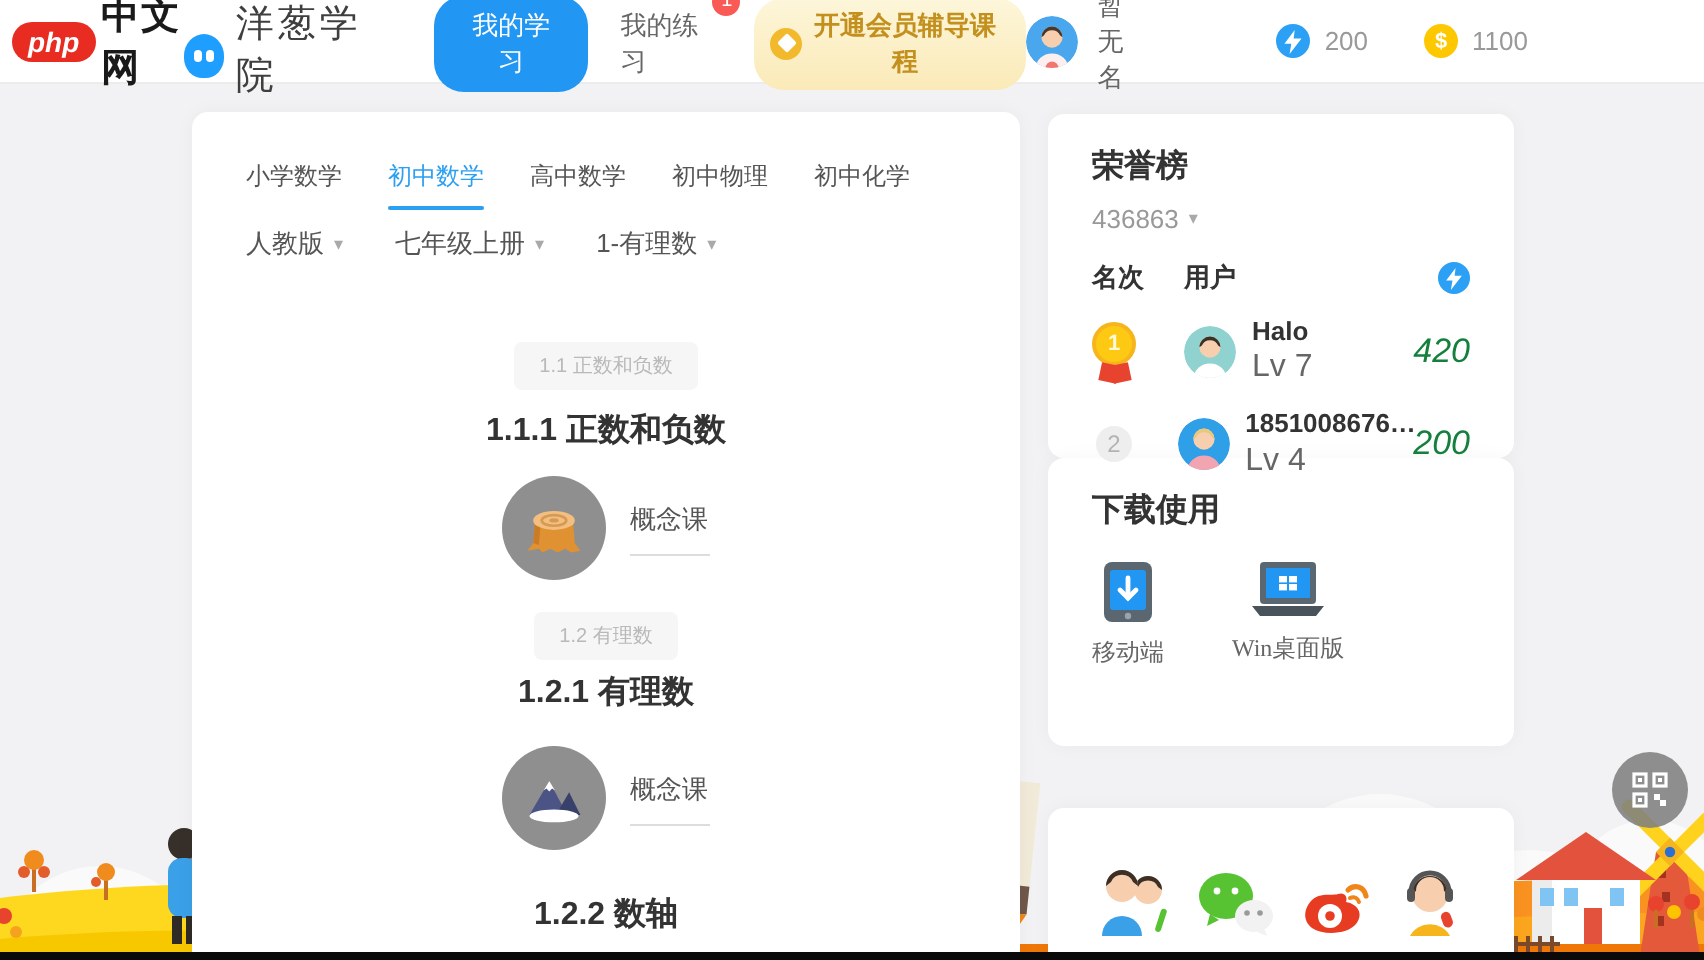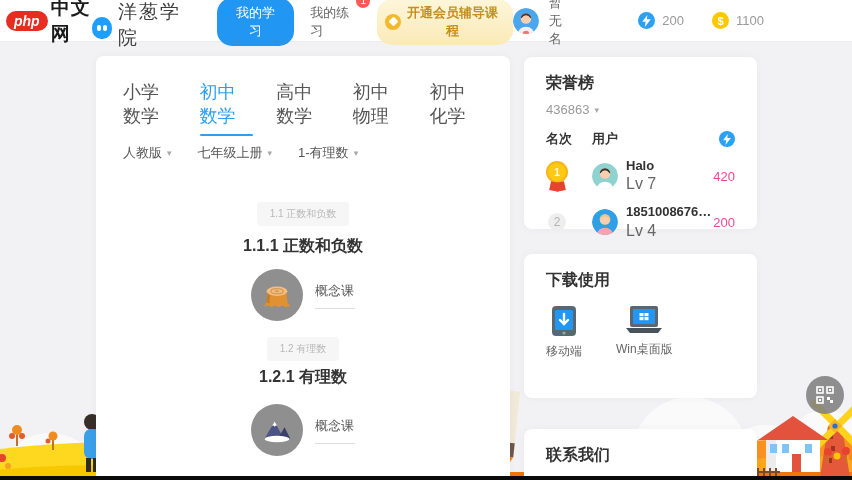--- a/index.html
+++ b/index.html
@@ -41,21 +41,21 @@
   .coin { display:flex; align-items:center; gap:7px; margin-right:18px; }
   .coin-circle { width:17px; height:17px; border-radius:50%; display:flex; align-items:center; justify-content:center; }
   .coin-blue { background:#2ba0f5; }
   .coin-gold { background:#fdc800; color:#fff; font-size:11px; font-weight:bold; }
   .coin-val { font-size:13px; color:#999; }
 
   
   .main-card { position:absolute; left:96px; top:56px; width:414px; height:440px; background:#fff;
                border-radius:8px; box-shadow:0 0 10px rgba(0,0,0,.04); z-index:5; padding:24px 27px; }
   .tabs { display:flex; gap:23px; }
-  .tab { font-size:18px; color:#555; cursor:pointer; position:relative; padding-bottom:8px; }
+  .tab { font-size:12px; color:#555; cursor:pointer; position:relative; padding-bottom:8px; }
   .tab.active { color:#2b9ff0; }
   .tab.active::after { content:""; position:absolute; left:0; right:0; bottom:0; height:2px; background:#2b9ff0; border-radius:1px; }
   .filters { display:flex; gap:26px; margin-top:8px; }
   .filter { font-size:13px; color:#555; cursor:pointer; display:flex; align-items:center; gap:5px; }
   .caret { font-size:9px; color:#a9a9a9; }
   .content-col { display:flex; flex-direction:column; align-items:center; }
   .chapter-badge { margin-top:40px; background:#f6f6f6; color:#b9b9b9; font-size:10px;
                    padding:5px 13px; border-radius:4px; }
   .chapter-badge.second { margin-top:16px; }
   .lesson-title { margin-top:10px; font-size:16px; font-weight:bold; color:#333; }
@@ -80,23 +80,23 @@
   .medal { position:relative; width:22px; height:30px; }
   .medal .disc { width:22px; height:22px; border-radius:50%; background:#fdc913; border:2px solid #f6b51d;
                  color:#fff9d8; font-size:11px; font-weight:bold; display:flex; align-items:center; justify-content:center; }
   .medal .rib { position:absolute; bottom:0; left:6px; width:9px; height:9px; background:#e8432e; }
   .rank-num { width:18px; height:18px; border-radius:50%; background:#eee; color:#b3b3b3; font-size:12px;
               display:flex; align-items:center; justify-content:center; }
   .row-avatar { width:26px; height:26px; border-radius:50%; overflow:hidden; flex:none; margin-right:8px; }
   .row-user { flex:1; line-height:1.25; }
   .row-name { font-size:13px; font-weight:bold; color:#333; white-space:nowrap; max-width:84px; overflow:hidden; }
   .row-level { font-size:16px; color:#666; }
-  .row-score { font-size:13px; color:#ec4899; }
-
-  .download-card { margin-top:25px; height:144px; }
+  .row-score { font-size:17px; color:#15803d;font-style:italic; }
+
+  .download-card { height:144px;font-family:Liberation Serif, serif; }
   .dl-items { display:flex; gap:34px; margin-top:14px; }
   .dl-item { display:flex; flex-direction:column; align-items:center; gap:6px; cursor:pointer; }
   .dl-label { font-size:12px; color:#666; }
 
   .contact-card { margin-top:31px; height:96px; }
   .contact-icons { display:flex; justify-content:space-between; align-items:flex-end; margin-top:14px; padding:0 2px; }
   .contact-icon { cursor:pointer; }
 
   
   .qr-btn { position:absolute; left:806px; top:376px; width:38px; height:38px; border-radius:50%;
@@ -395,21 +395,20 @@
               <rect x="20.5" y="12" width="4" height="3.2"></rect>
           </g>
           <path d="M2 23 h36 l-4 5 H6 Z" fill="#49535b"></path>
         </svg>
         <span class="dl-label">Win桌面版</span>
       </span>
     </div>
   </div>
 
   <div class="card contact-card">
-    <div class="card-title">联系我们</div>
     <div class="contact-icons">
       <span class="contact-icon">
         <svg width="40" height="34" viewBox="0 0 40 34">
           <circle cx="26" cy="11" r="7" fill="#f7cfae"></circle>
             <path d="M19 11 a7 7 0 0 1 14 0 l-2 -1.5 a5.5 5.5 0 0 0 -10 0 z" fill="#3c2f26"></path>
           <path d="M18 34 a9 9 0 0 1 16 0 z" fill="#ffffff"></path>
           <circle cx="13" cy="9" r="8" fill="#f7cfae"></circle>
             <path d="M5 9 a8 8 0 0 1 16 0 l-2.5 -2 a6 6 0 0 0 -11 0 z" fill="#3c2f26"></path>
           <path d="M3 34 a10 10 0 0 1 20 0 z" fill="#3aa0e8"></path>
           <rect x="31" y="20" width="3" height="12" rx="1.5" fill="#57c232" transform="rotate(18 32 26)"></rect>

